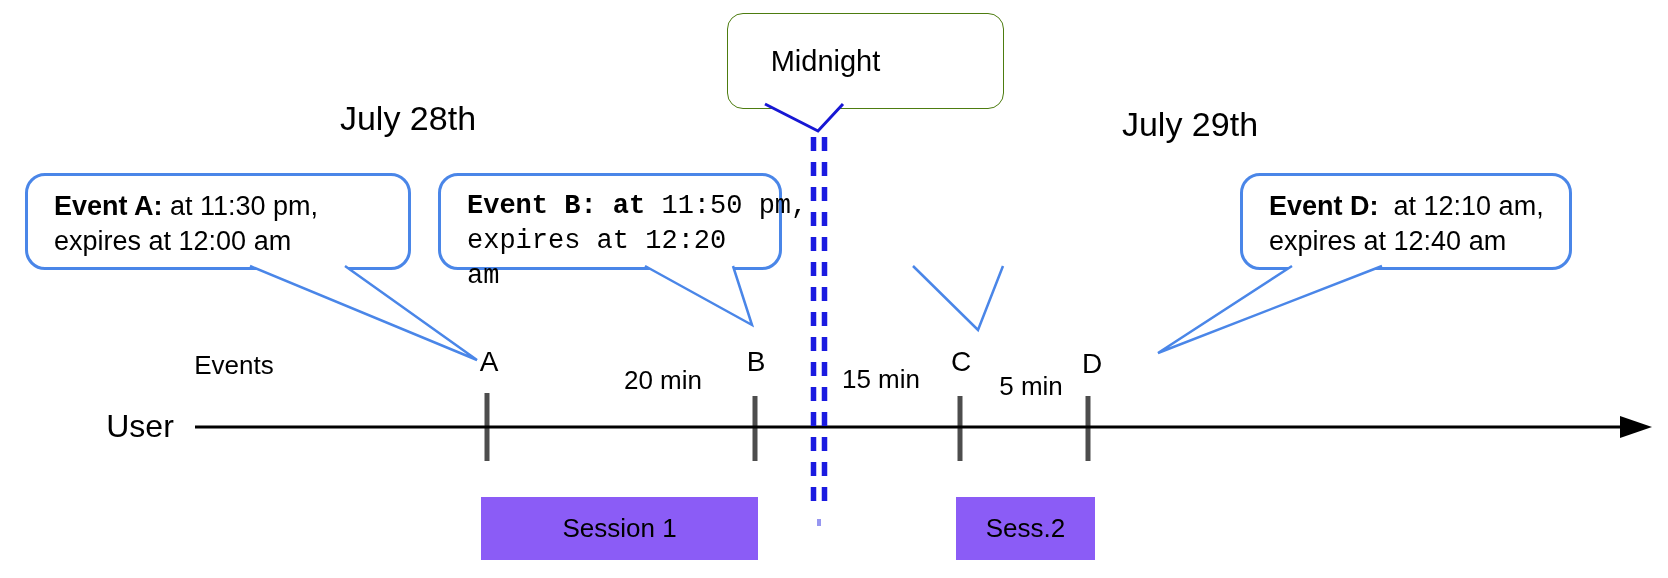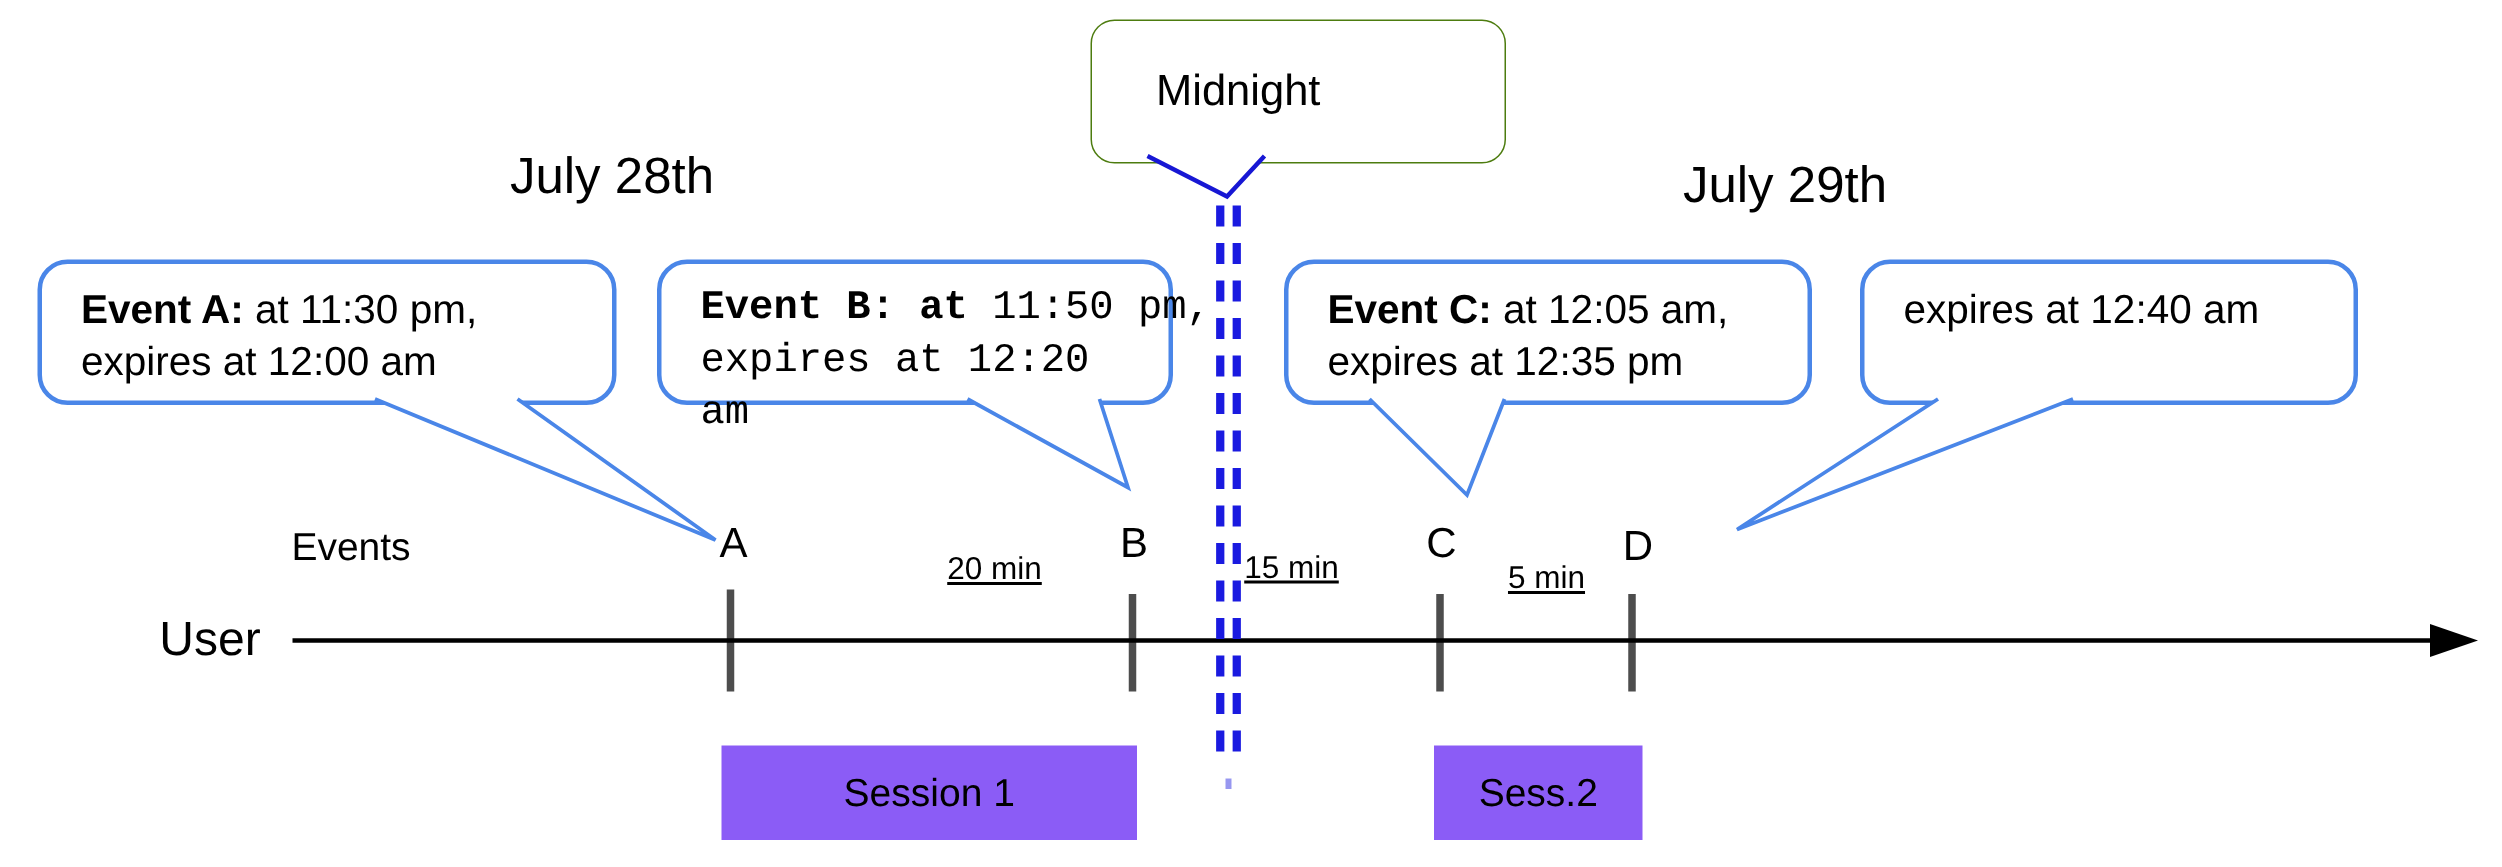--- a/index.html
+++ b/index.html
@@ -21,21 +21,21 @@
     left:727px;top:13px;width:277px;height:96px;
     display:flex;align-items:center;justify-content:center;
     font-size:29px;padding-right:80px;
   }
   
   .lbl{position:absolute;transform:translate(-50%,-50%);white-space:nowrap;z-index:2;}
   .date-lbl{font-size:34px;}
   .events-lbl{font-size:26px;}
   .user-lbl{font-size:32px;}
   .letter-lbl{font-size:28px;}
-  .interval-lbl{font-size:21px;text-decoration:underline;}
+  .interval-lbl{font-size:26px;}
   
   .session{
     position:absolute;background:#8b5cf6;z-index:1;
     display:flex;align-items:center;justify-content:center;font-size:26px;
   }
   
   .draw{position:absolute;left:0;top:0;z-index:3;pointer-events:none;}
 </style>
 </head>
 <body>
@@ -50,38 +50,35 @@
   </div>
 
   <div class="callout" style="left:25px;top:173px;width:386px;height:97px;">
     <div class="l1"><span class="bold">Event A:</span><span> at 11:30 pm,</span></div>
     <div class="l2">expires at 12:00 am</div>
   </div>
   <div class="callout" style="left:438px;top:173px;width:344px;height:97px;font-family:Liberation Mono, monospace;">
     <div class="l1"><span class="bold">Event B: at</span><span> 11:50 pm,</span></div>
     <div class="l2">expires at 12:20 am</div>
   </div>
-  <div class="callout" style="left:856px;top:173px;width:352px;height:97px;">
-    <div class="l1"><span class="bold">Event C:</span><span> at 12:05 am,</span></div>
-    <div class="l2">expires at 12:35 pm</div>
-  </div>
   <div class="callout" style="left:1240px;top:173px;width:332px;height:97px;">
+    <div class="l1"><span class="bold">Event D:</span><span>  at 12:10 am,</span></div>
     <div class="l2">expires at 12:40 am</div>
   </div>
 
   <div class="lbl events-lbl" style="left:234px;top:365px;">Events</div>
   <div class="lbl user-lbl" style="left:140px;top:426px;">User</div>
 
   <div class="lbl letter-lbl" style="left:489px;top:362px;">A</div>
   <div class="lbl letter-lbl" style="left:756px;top:362px;">B</div>
   <div class="lbl letter-lbl" style="left:961px;top:362px;">C</div>
   <div class="lbl letter-lbl" style="left:1092px;top:364px;">D</div>
 
   <div class="lbl interval-lbl" style="left:663px;top:380px;">20 min</div>
-  <div class="lbl interval-lbl" style="left:861px;top:379px;">15 min</div>
+  <div class="lbl interval-lbl" style="left:881px;top:379px;">15 min</div>
   <div class="lbl interval-lbl" style="left:1031px;top:386px;">5 min</div>
 
   <div class="session" style="left:481px;top:497px;width:277px;height:63px;">
     <span>Session 1</span>
   </div>
   <div class="session" style="left:956px;top:497px;width:139px;height:63px;">
     <span>Sess.2</span>
   </div>
 
   <svg class="draw" width="1668" height="578" viewBox="0 0 1668 578">

